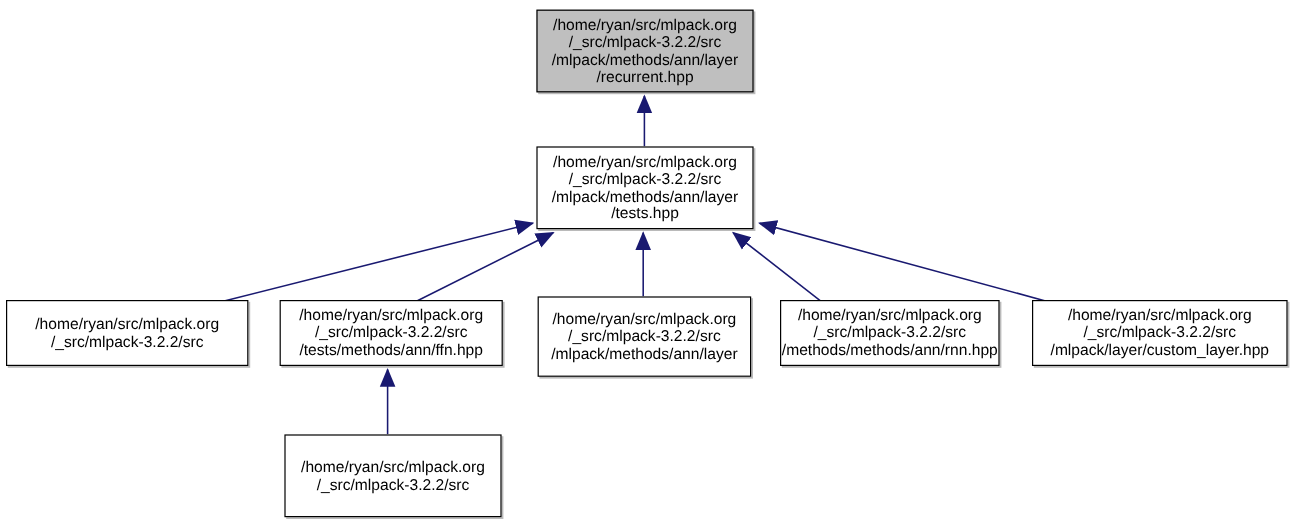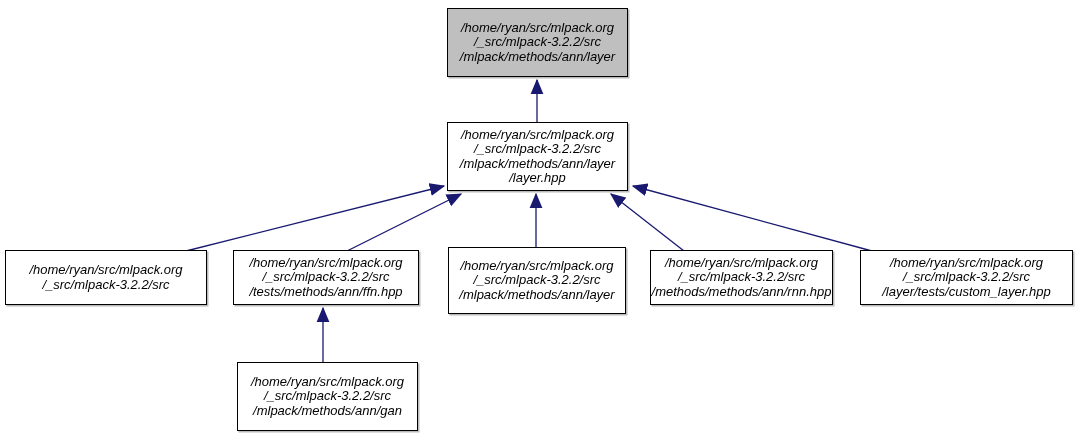--- a/index.html
+++ b/index.html
@@ -7,21 +7,20 @@
     padding: 0;
     background: #ffffff;
   }
   #graph {
     position: relative;
     width: 1081px;
     height: 437px;
     background: #ffffff;
     overflow: hidden;
     font-family: "Liberation Sans", "DejaVu Sans", sans-serif;
-    font-style: italic;
   }
   svg.edges {
     position: absolute;
     left: 0;
     top: 0;
     pointer-events: none;
   }
   .node {
     position: absolute;
     box-sizing: border-box;
@@ -65,27 +64,28 @@
       <line x1="684" y1="251" x2="611" y2="194" marker-end="url(#arrowhead)"></line>
       <line x1="872" y1="251" x2="633" y2="186" marker-end="url(#arrowhead)"></line>
       <line x1="323" y1="362" x2="323" y2="308" marker-end="url(#arrowhead)"></line>
     </g>
   </svg>
 
   <div class="node node--current" style="left:447px; top:8px; width:181px; height:69px;">
     <span>/home/ryan/src/mlpack.org</span>
     <span>/_src/mlpack-3.2.2/src</span>
     <span>/mlpack/methods/ann/layer</span>
+    <span>/recurrent.hpp</span>
   </div>
 
   <div class="node" style="left:447px; top:122px; width:181px; height:69px;">
     <span>/home/ryan/src/mlpack.org</span>
     <span>/_src/mlpack-3.2.2/src</span>
     <span>/mlpack/methods/ann/layer</span>
-    <span>/layer.hpp</span>
+    <span>/tests.hpp</span>
   </div>
 
   <div class="node" style="left:5px; top:250px; width:202px; height:55px;">
     <span>/home/ryan/src/mlpack.org</span>
     <span>/_src/mlpack-3.2.2/src</span>
   </div>
 
   <div class="node" style="left:233px; top:250px; width:186px; height:55px;">
     <span>/home/ryan/src/mlpack.org</span>
     <span>/_src/mlpack-3.2.2/src</span>
@@ -100,22 +100,21 @@
 
   <div class="node" style="left:650px; top:250px; width:183px; height:55px;">
     <span>/home/ryan/src/mlpack.org</span>
     <span>/_src/mlpack-3.2.2/src</span>
     <span>/methods/methods/ann/rnn.hpp</span>
   </div>
 
   <div class="node" style="left:860px; top:250px; width:213px; height:55px;">
     <span>/home/ryan/src/mlpack.org</span>
     <span>/_src/mlpack-3.2.2/src</span>
-    <span>/layer/tests/custom_layer.hpp</span>
+    <span>/mlpack/layer/custom_layer.hpp</span>
   </div>
 
   <div class="node" style="left:237px; top:362px; width:181px; height:69px;">
     <span>/home/ryan/src/mlpack.org</span>
     <span>/_src/mlpack-3.2.2/src</span>
-    <span>/mlpack/methods/ann/gan</span>
   </div>
 
 </div>
 
 </body></html>

